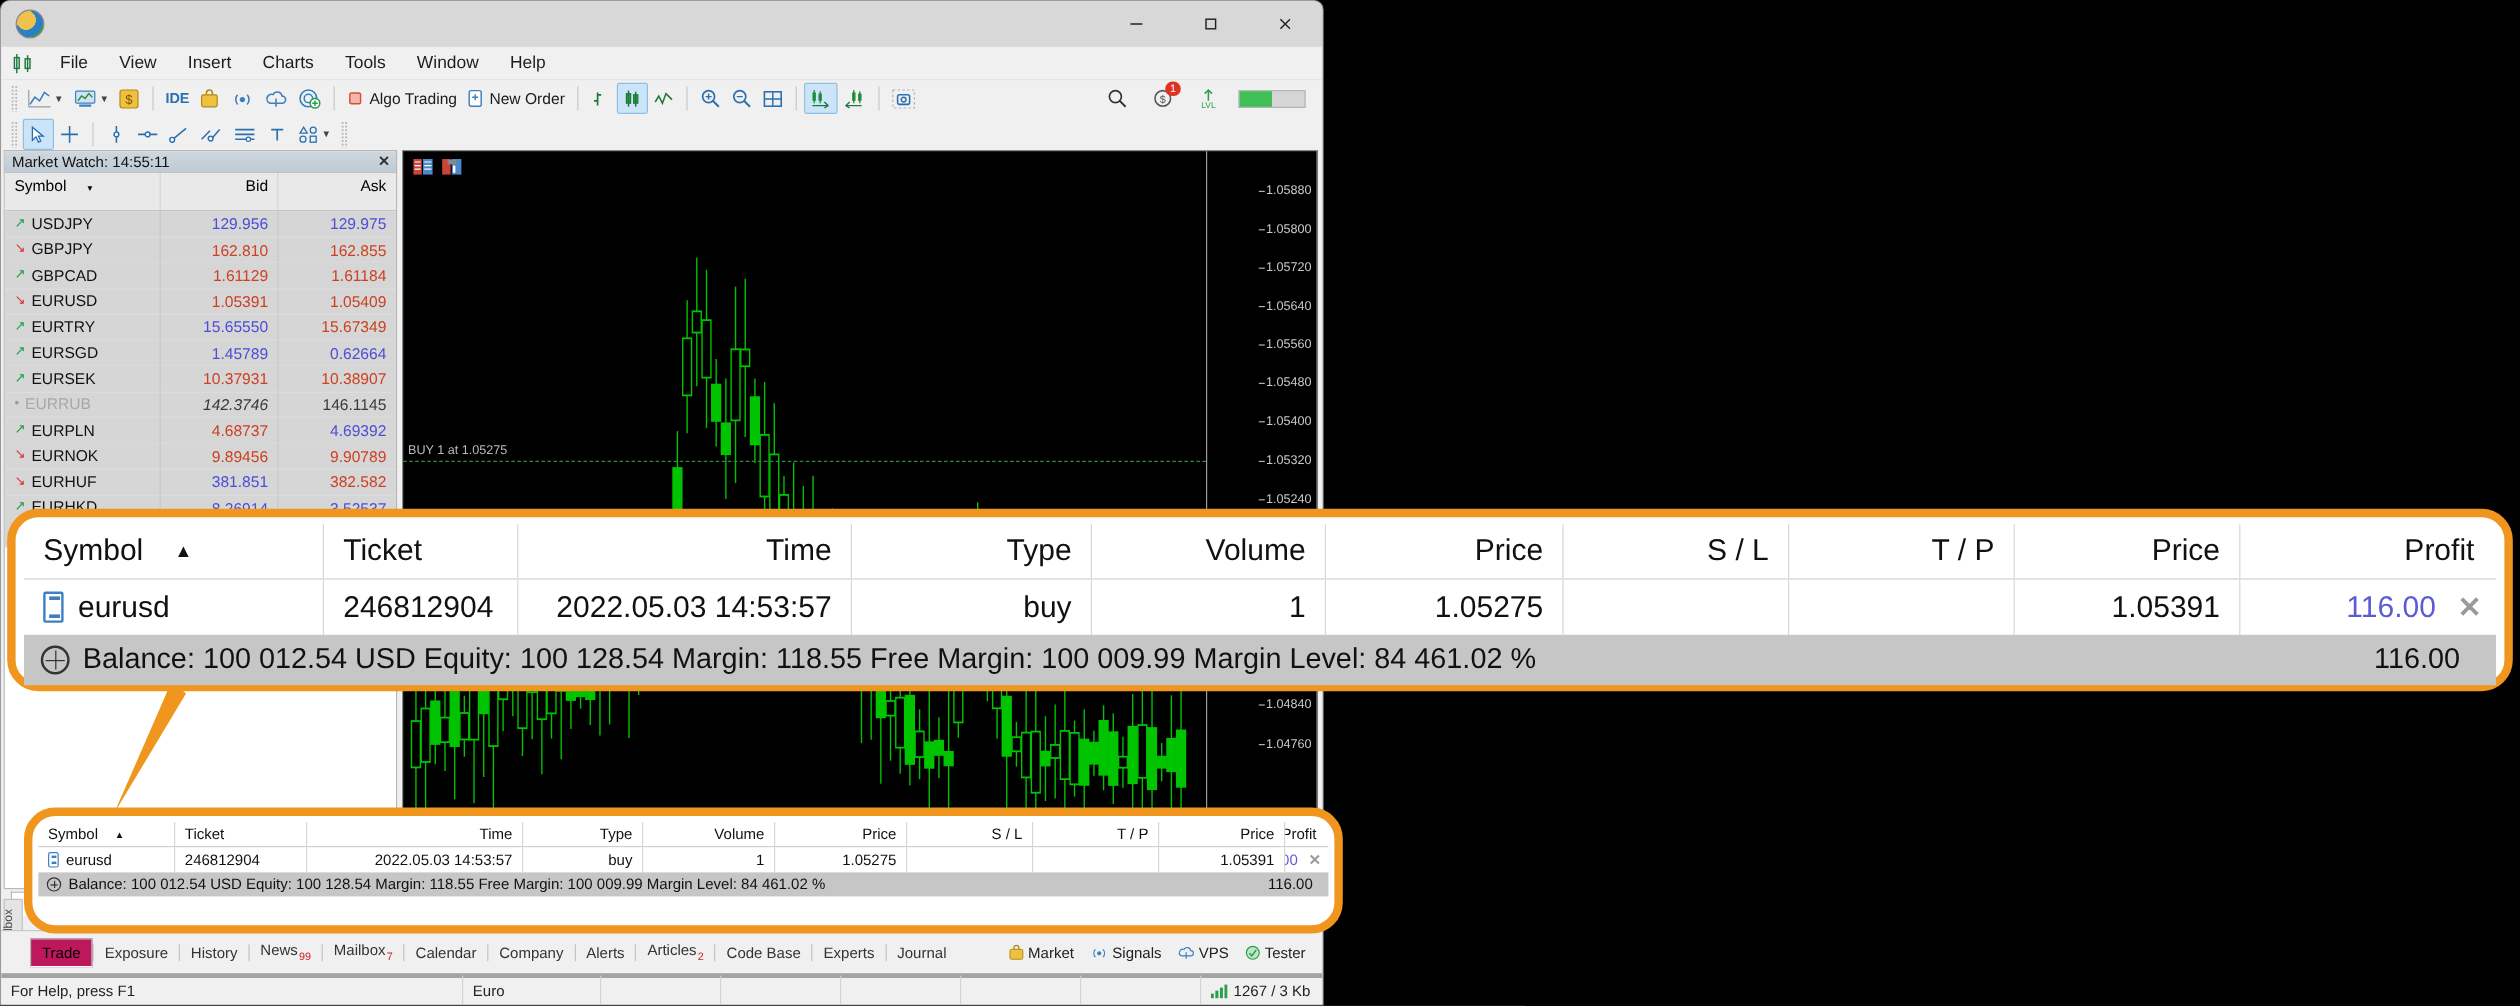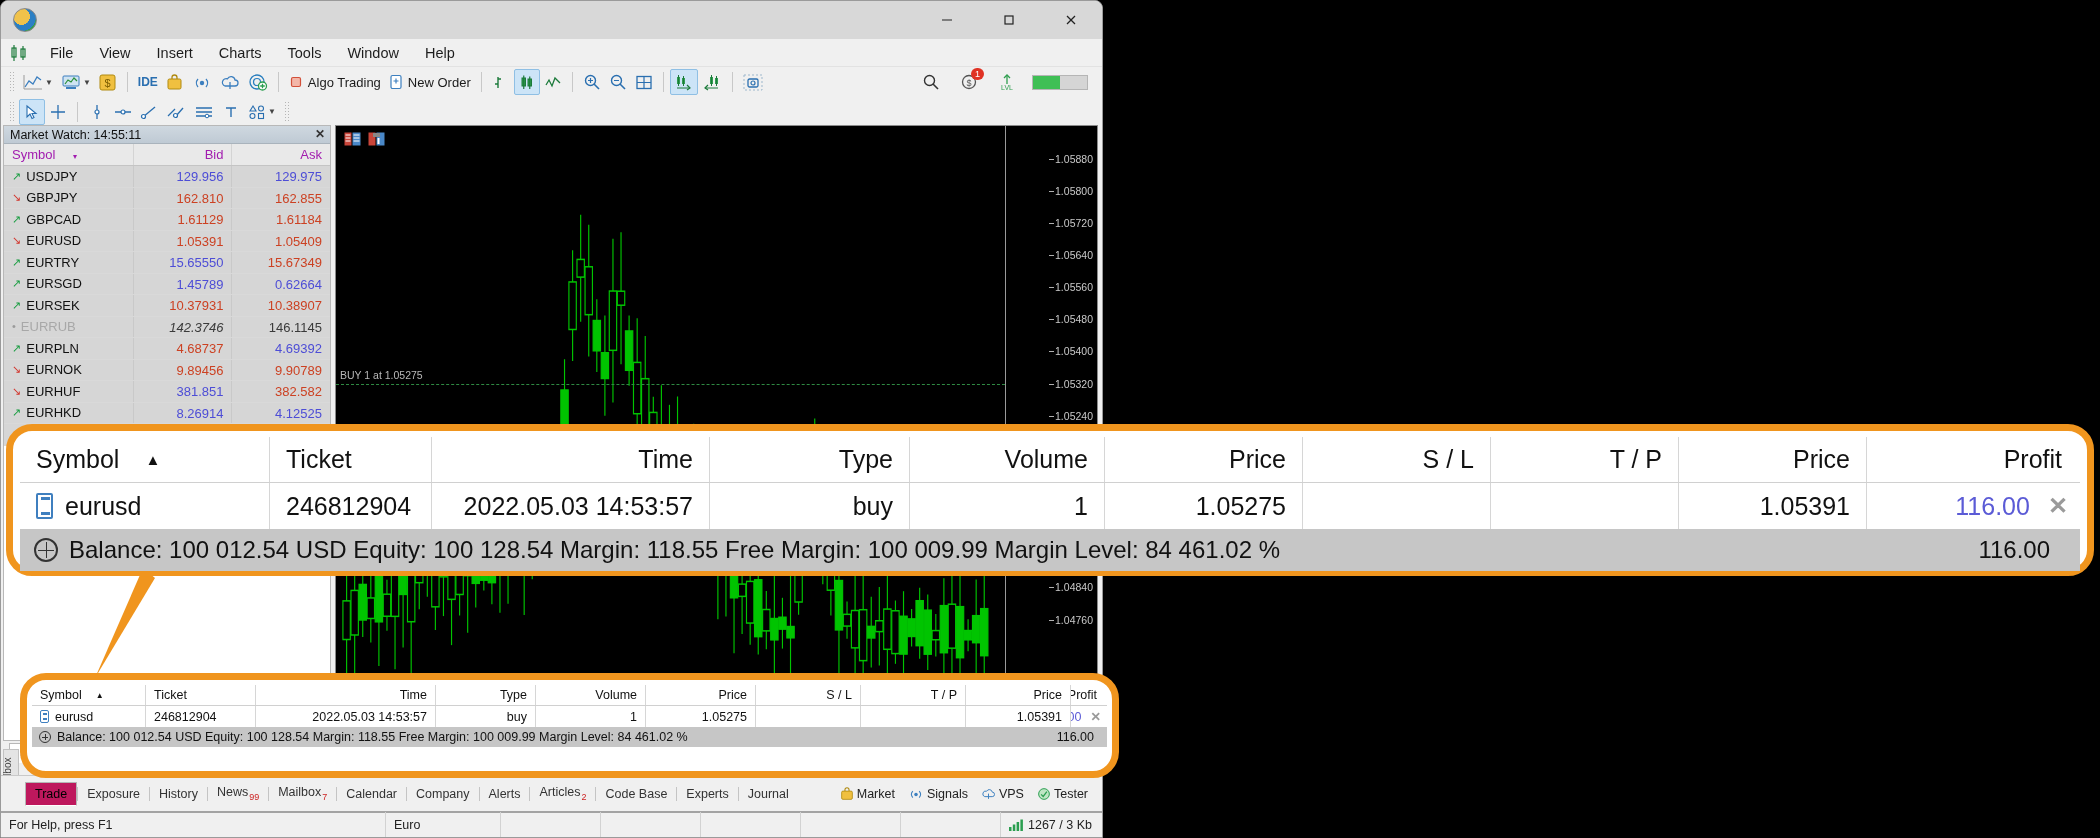--- a/index.html
+++ b/index.html
@@ -61,22 +61,22 @@
       background:#f0f0f0; }
 
   
   .mw{ position:absolute; left:2px; top:0; width:328px; bottom:34px;
       background:#fff; border:1px solid #b8b8b8; }
   .mw-title{ height:18px; background:linear-gradient(#cfd8e0,#bfcad4);
       font-size:12.5px; color:#111; padding:2px 6px; position:relative;
       border-bottom:1px solid #a9b3bc;}
   .mw-close{ position:absolute; right:5px; top:1px; font-size:12px;
       font-weight:bold; color:#333; }
-  .mw-head{ display:flex; height:22px; background:#e9e9e9;
-      border-bottom:1px solid #c4c4c4; font-size:13px; color:#a21caf;justify-content:space-between; }
+  .mw-head{ display:flex; height:32px; background:#e9e9e9;
+      border-bottom:1px solid #c4c4c4; font-size:13px; color:#000000;justify-content:space-between; }
   .mw-head .c1{ flex:1.35; padding:3px 0 0 8px; position:relative; }
   .mw-head .c2,.mw-head .c3{ flex:1; text-align:right; padding:3px 8px 0 0;
       border-left:1px solid #d4d4d4;}
   .sortcaret{ margin-left:14px; font-size:8px; }
   .mw-row{ display:flex; height:21.5px; font-size:13px; align-items:center;
       border-bottom:1px solid #d9d9d9; background:#d6d6d6; }
   .mw-row .sym{ flex:1.35; padding-left:8px; display:flex; align-items:center;
       gap:5px; color:#111; }
   .mw-row .bid,.mw-row .ask{ flex:1; text-align:right; padding-right:8px;
       border-left:1px solid #c9c9c9; height:100%; line-height:21px; }
@@ -121,21 +121,21 @@
   .tb-tab.on{ background:#be185d; border:1px solid #b5b5b5; border-bottom:1px solid #fff;
       color:#000; }
   .tb-sep{ width:1px; height:14px; background:#c4c4c4; }
   .sup{ font-size:9px; color:#cc2222; vertical-align:sub; margin-left:1px; }
   .tb-right{ margin-left:auto; display:flex; align-items:center; gap:13px;
       margin-right:14px; font-size:12.5px; color:#222; }
   .tb-right span.lbl{ margin-left:3px; }
 
   
   .statusbar{ position:absolute; left:0; bottom:0; width:100%; height:26px;
-      background:#f0f0f0; border-top:2px solid #a3a3a3; display:flex;
+      background:#f0f0f0; border-top:4px solid #a3a3a3; display:flex;
       align-items:center; font-size:12.5px; color:#222; }
   .st-cell{ height:26px; display:flex; align-items:center; padding:0 8px;
       border-right:1px solid #d2d2d2; }
 
   
   #small-panel{
     position:absolute; left:20px; top:673px; width:1099px; height:105px;
     border:7px solid #f0951e; border-radius:26px; background:#fff; z-index:30;
     padding:5px;
   }
@@ -578,21 +578,21 @@
             </div>
             <div class="bid" style="color: rgb(77, 77, 214);">381.851</div>
             <div class="ask" style="color: rgb(204, 65, 34);">382.582</div>
           </div>
           <div class="mw-row">
             <div class="sym">
               <span class="arr up">↗</span>
               <span>EURHKD</span>
             </div>
             <div class="bid" style="color: rgb(77, 77, 214);">8.26914</div>
-            <div class="ask" style="color: rgb(77, 77, 214);">4.12525</div>
+            <div class="ask" style="color: rgb(77, 77, 214);">3.52537</div>
           </div>
           <div class="mw-row">
             <div class="sym">
               <span class="arr up">↗</span>
               <span>EURDKK</span>
             </div>
             <div class="bid" style="color: rgb(77, 77, 214);">7.43857</div>
             <div class="ask" style="color: rgb(77, 77, 214);">7.44242</div>
           </div>
         </div>

